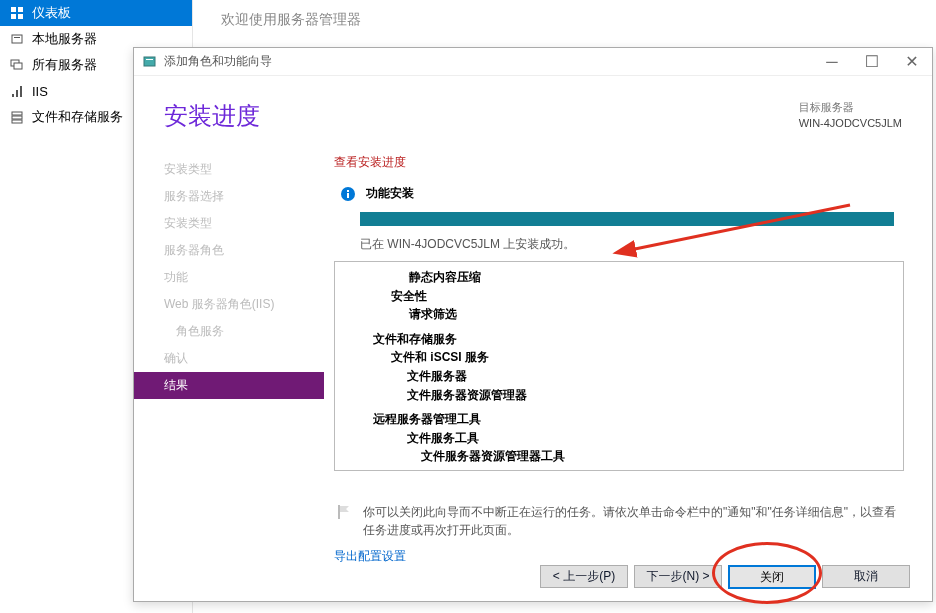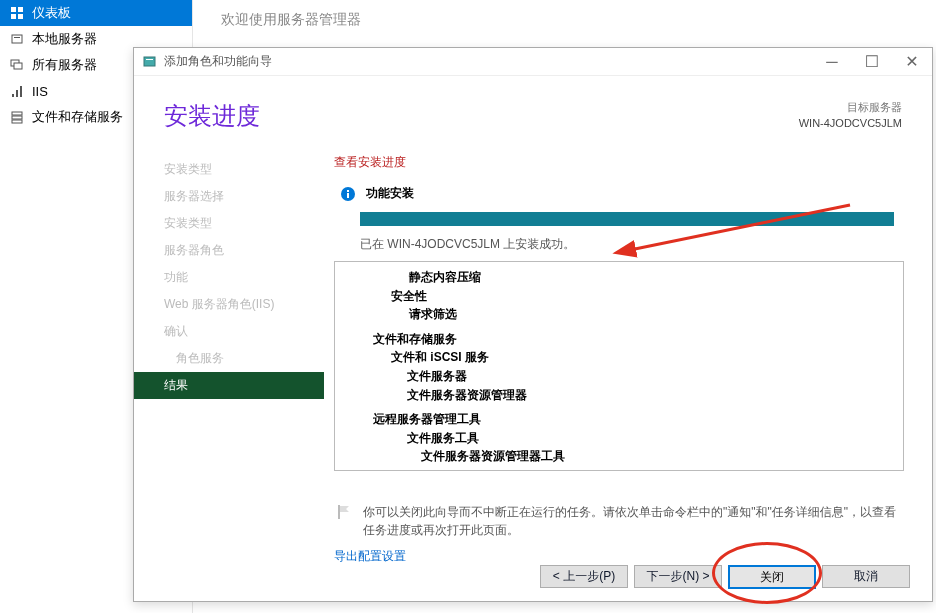--- a/index.html
+++ b/index.html
@@ -19,30 +19,30 @@
 .dialog-titlebar { height: 28px; display: flex; align-items: center; padding-left: 8px; border-bottom: 1px solid #eee; }
 .dialog-titlebar-icon { width: 16px; height: 16px; margin-right: 6px; }
 .dialog-title { font-size: 12px; color: #555; flex: 1; }
 .win-btn { width: 40px; height: 28px; display: flex; align-items: center; justify-content: center; color: #666; cursor: pointer; }
 
 .dialog-body { position: relative; height: calc(100% - 28px); }
 
 
 .dlg-header { padding: 24px 30px 16px 30px; display: flex; justify-content: space-between; align-items: flex-start; }
 .dlg-heading { font-size: 24px; color: #6d28d9; font-weight: 300; }
-.dlg-target { text-align: right; font-size: 11px; color: #666; }
+.dlg-target { text-align: left; font-size: 11px; color: #666; }
 .dlg-target-label { color: #777; }
 .dlg-target-name { color: #444; margin-top: 2px; }
 
 
 .dlg-main { display: flex; padding: 0 0 0 0; height: 340px; }
 .dlg-steps { width: 190px; padding-top: 8px; }
 .step { padding: 5px 18px 5px 30px; font-size: 12px; color: #bbb; cursor: default; }
 .step.sub { padding-left: 42px; }
-.step.active { background: #14532d; color: #fff; }
+.step.active { background: #701a75; color: #fff; }
 .dlg-content { flex: 1; padding: 6px 26px 0 10px; font-size: 12px; }
 .content-title { font-size: 12px; color: #b91c1c; margin-bottom: 14px; font-family: Liberation Mono, monospace; }
 .status-row { display: flex; align-items: center; gap: 10px; margin-bottom: 10px; margin-left: 6px; }
 .info-icon { width: 16px; height: 16px; }
 .status-text { font-weight: bold; }
 .progress-bar { height: 14px; background: #117e94; margin: 0 12px 10px 26px; }
 .done-text { margin-left: 26px; color: #555; margin-bottom: 8px; }
 .result-box { border: 1px solid #bbb; height: 210px; margin-left: 0; margin-right: 2px; overflow-y: auto; padding: 6px 8px; line-height: 1.55; }
 .rb-item { padding-left: 66px; font-weight: bold; }
 .rb-cat { padding-left: 30px; font-weight: bold; margin-top: 6px; }
@@ -161,22 +161,22 @@
     </div>
 
     <div class="dlg-main">
       <div class="dlg-steps">
         <div class="step">安装类型</div>
         <div class="step">服务器选择</div>
         <div class="step">安装类型</div>
         <div class="step">服务器角色</div>
         <div class="step">功能</div>
         <div class="step">Web 服务器角色(IIS)</div>
+        <div class="step sub">角色服务</div>
         <div class="step">确认</div>
-        <div class="step sub">角色服务</div>
         <div class="step active">结果</div>
       </div>
 
       <div class="dlg-content">
         <div class="content-title">查看安装进度</div>
         <div class="status-row">
           <span class="info-icon">
             <svg viewBox="0 0 16 16" width="16" height="16">
                 <circle cx="8" cy="8" r="7" fill="#0078d7"></circle>
                 <rect x="7" y="7" width="2" height="5" fill="#fff"></rect>

